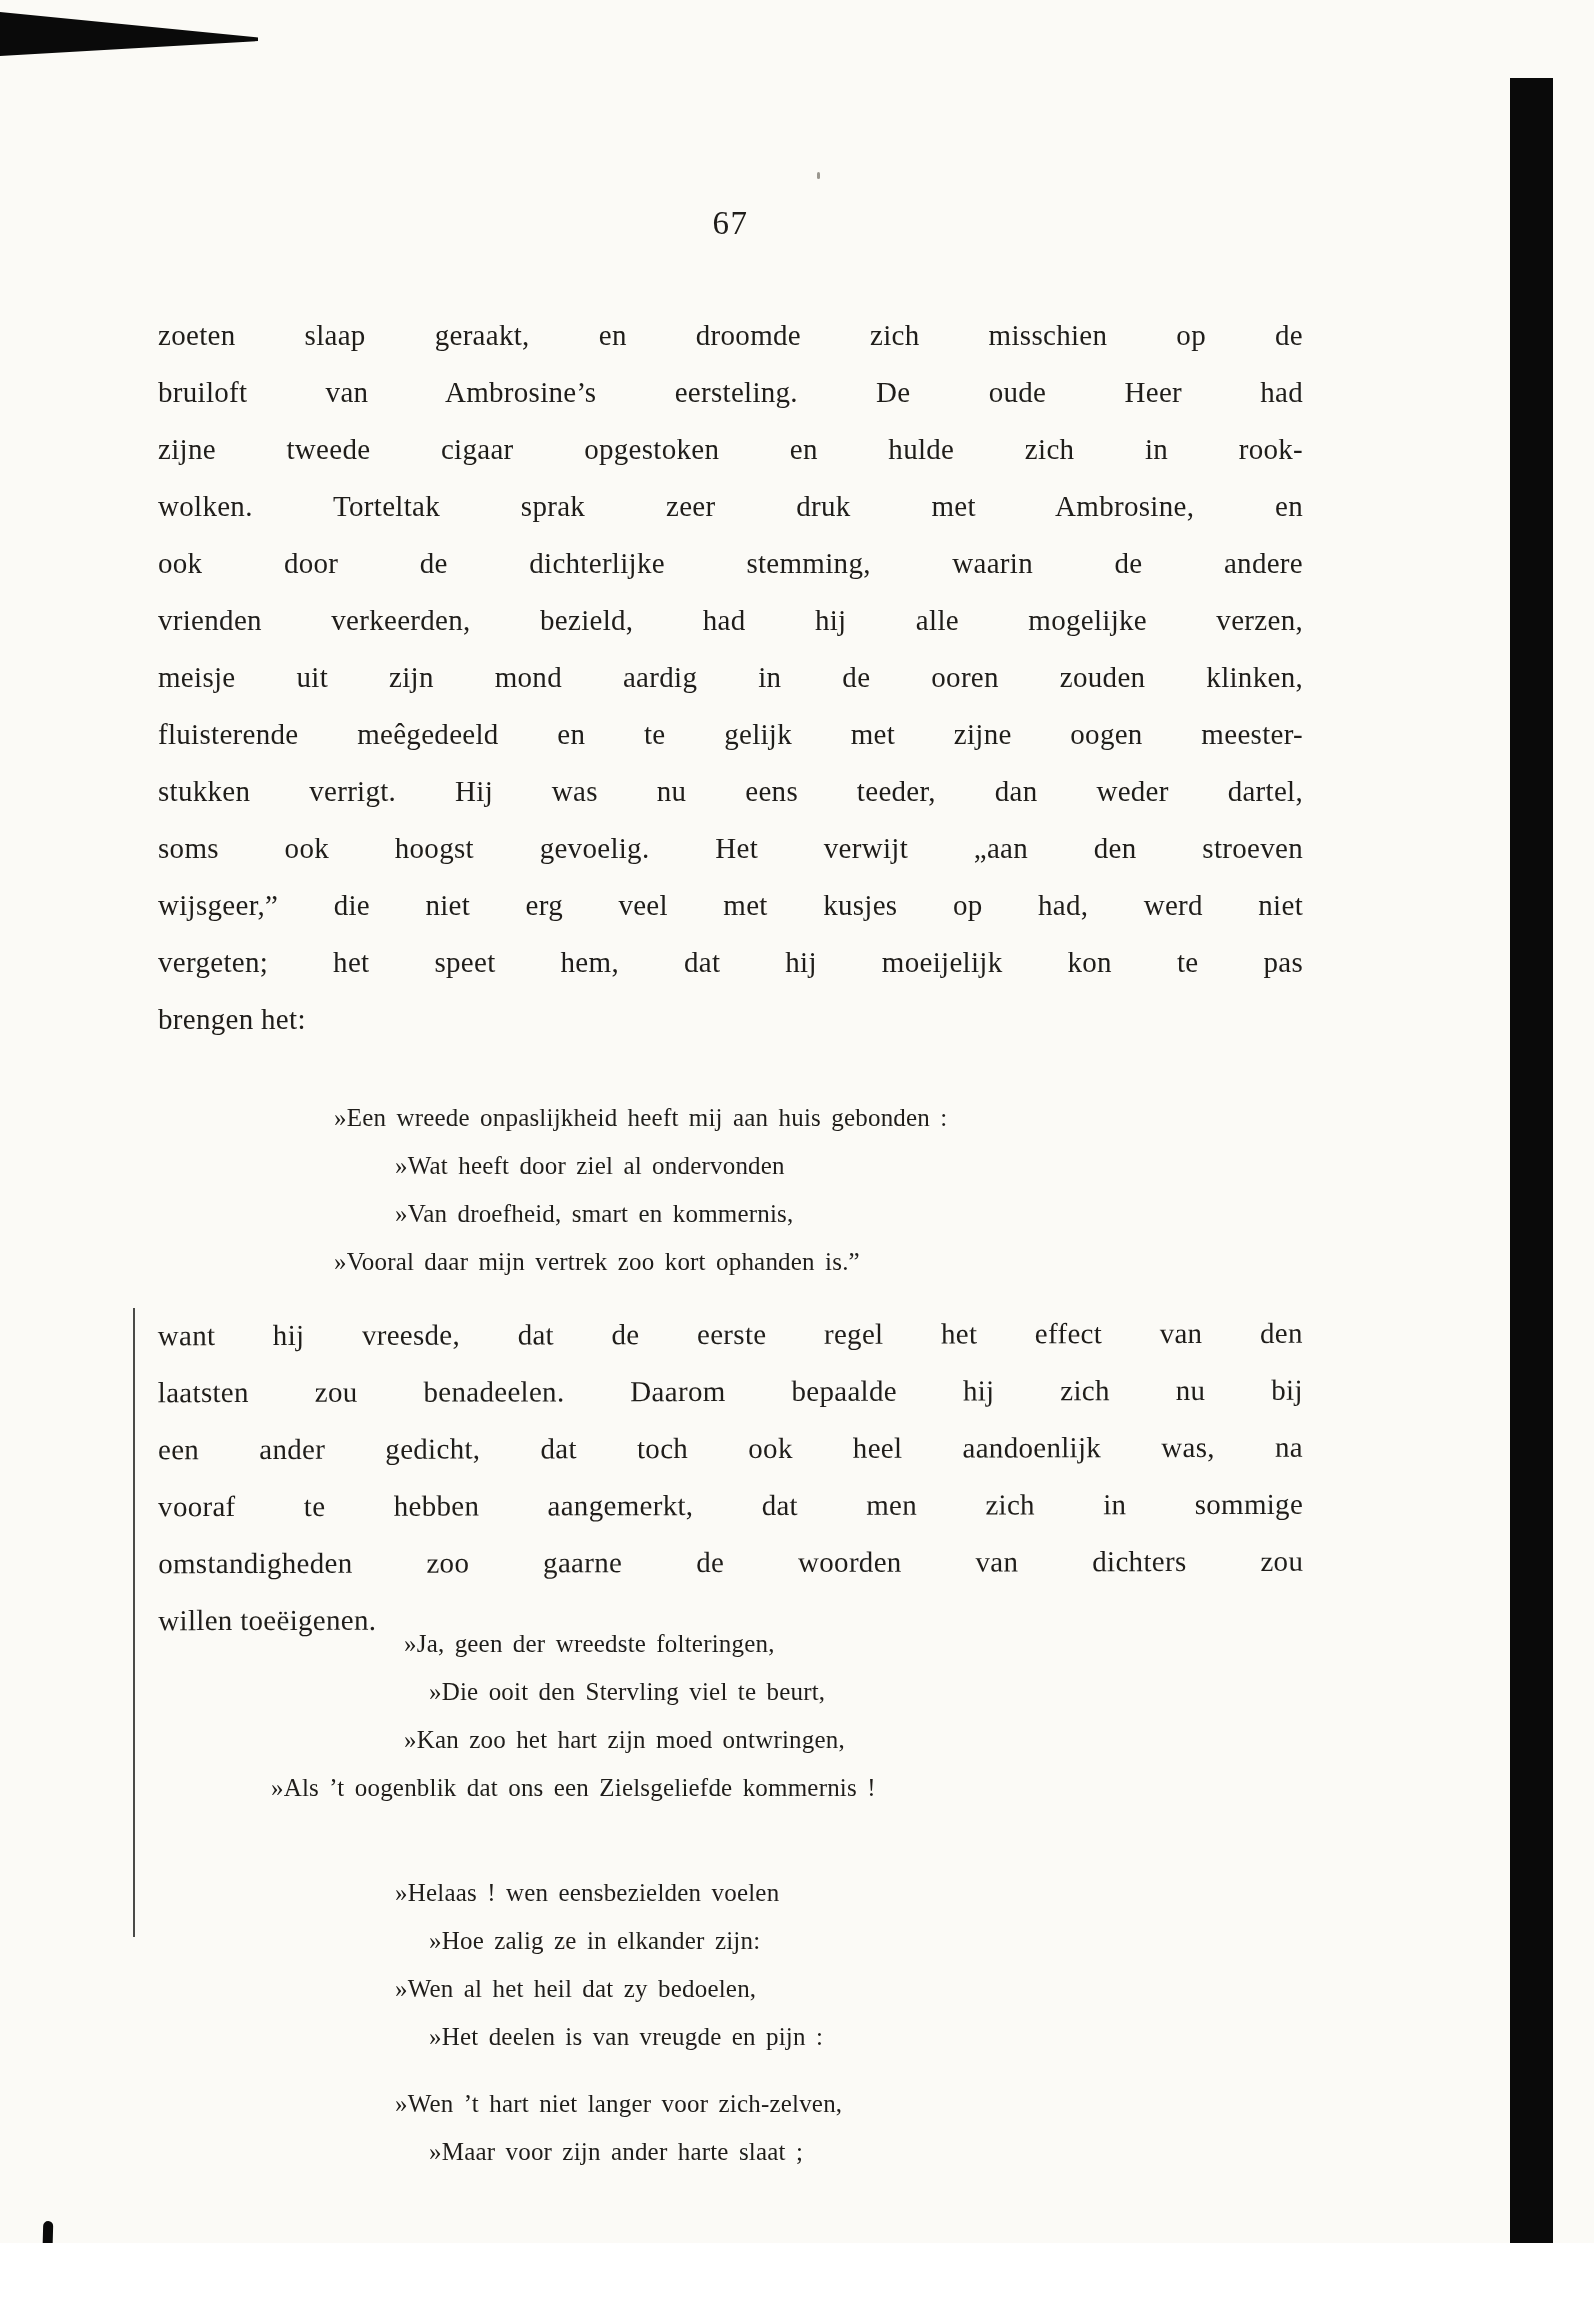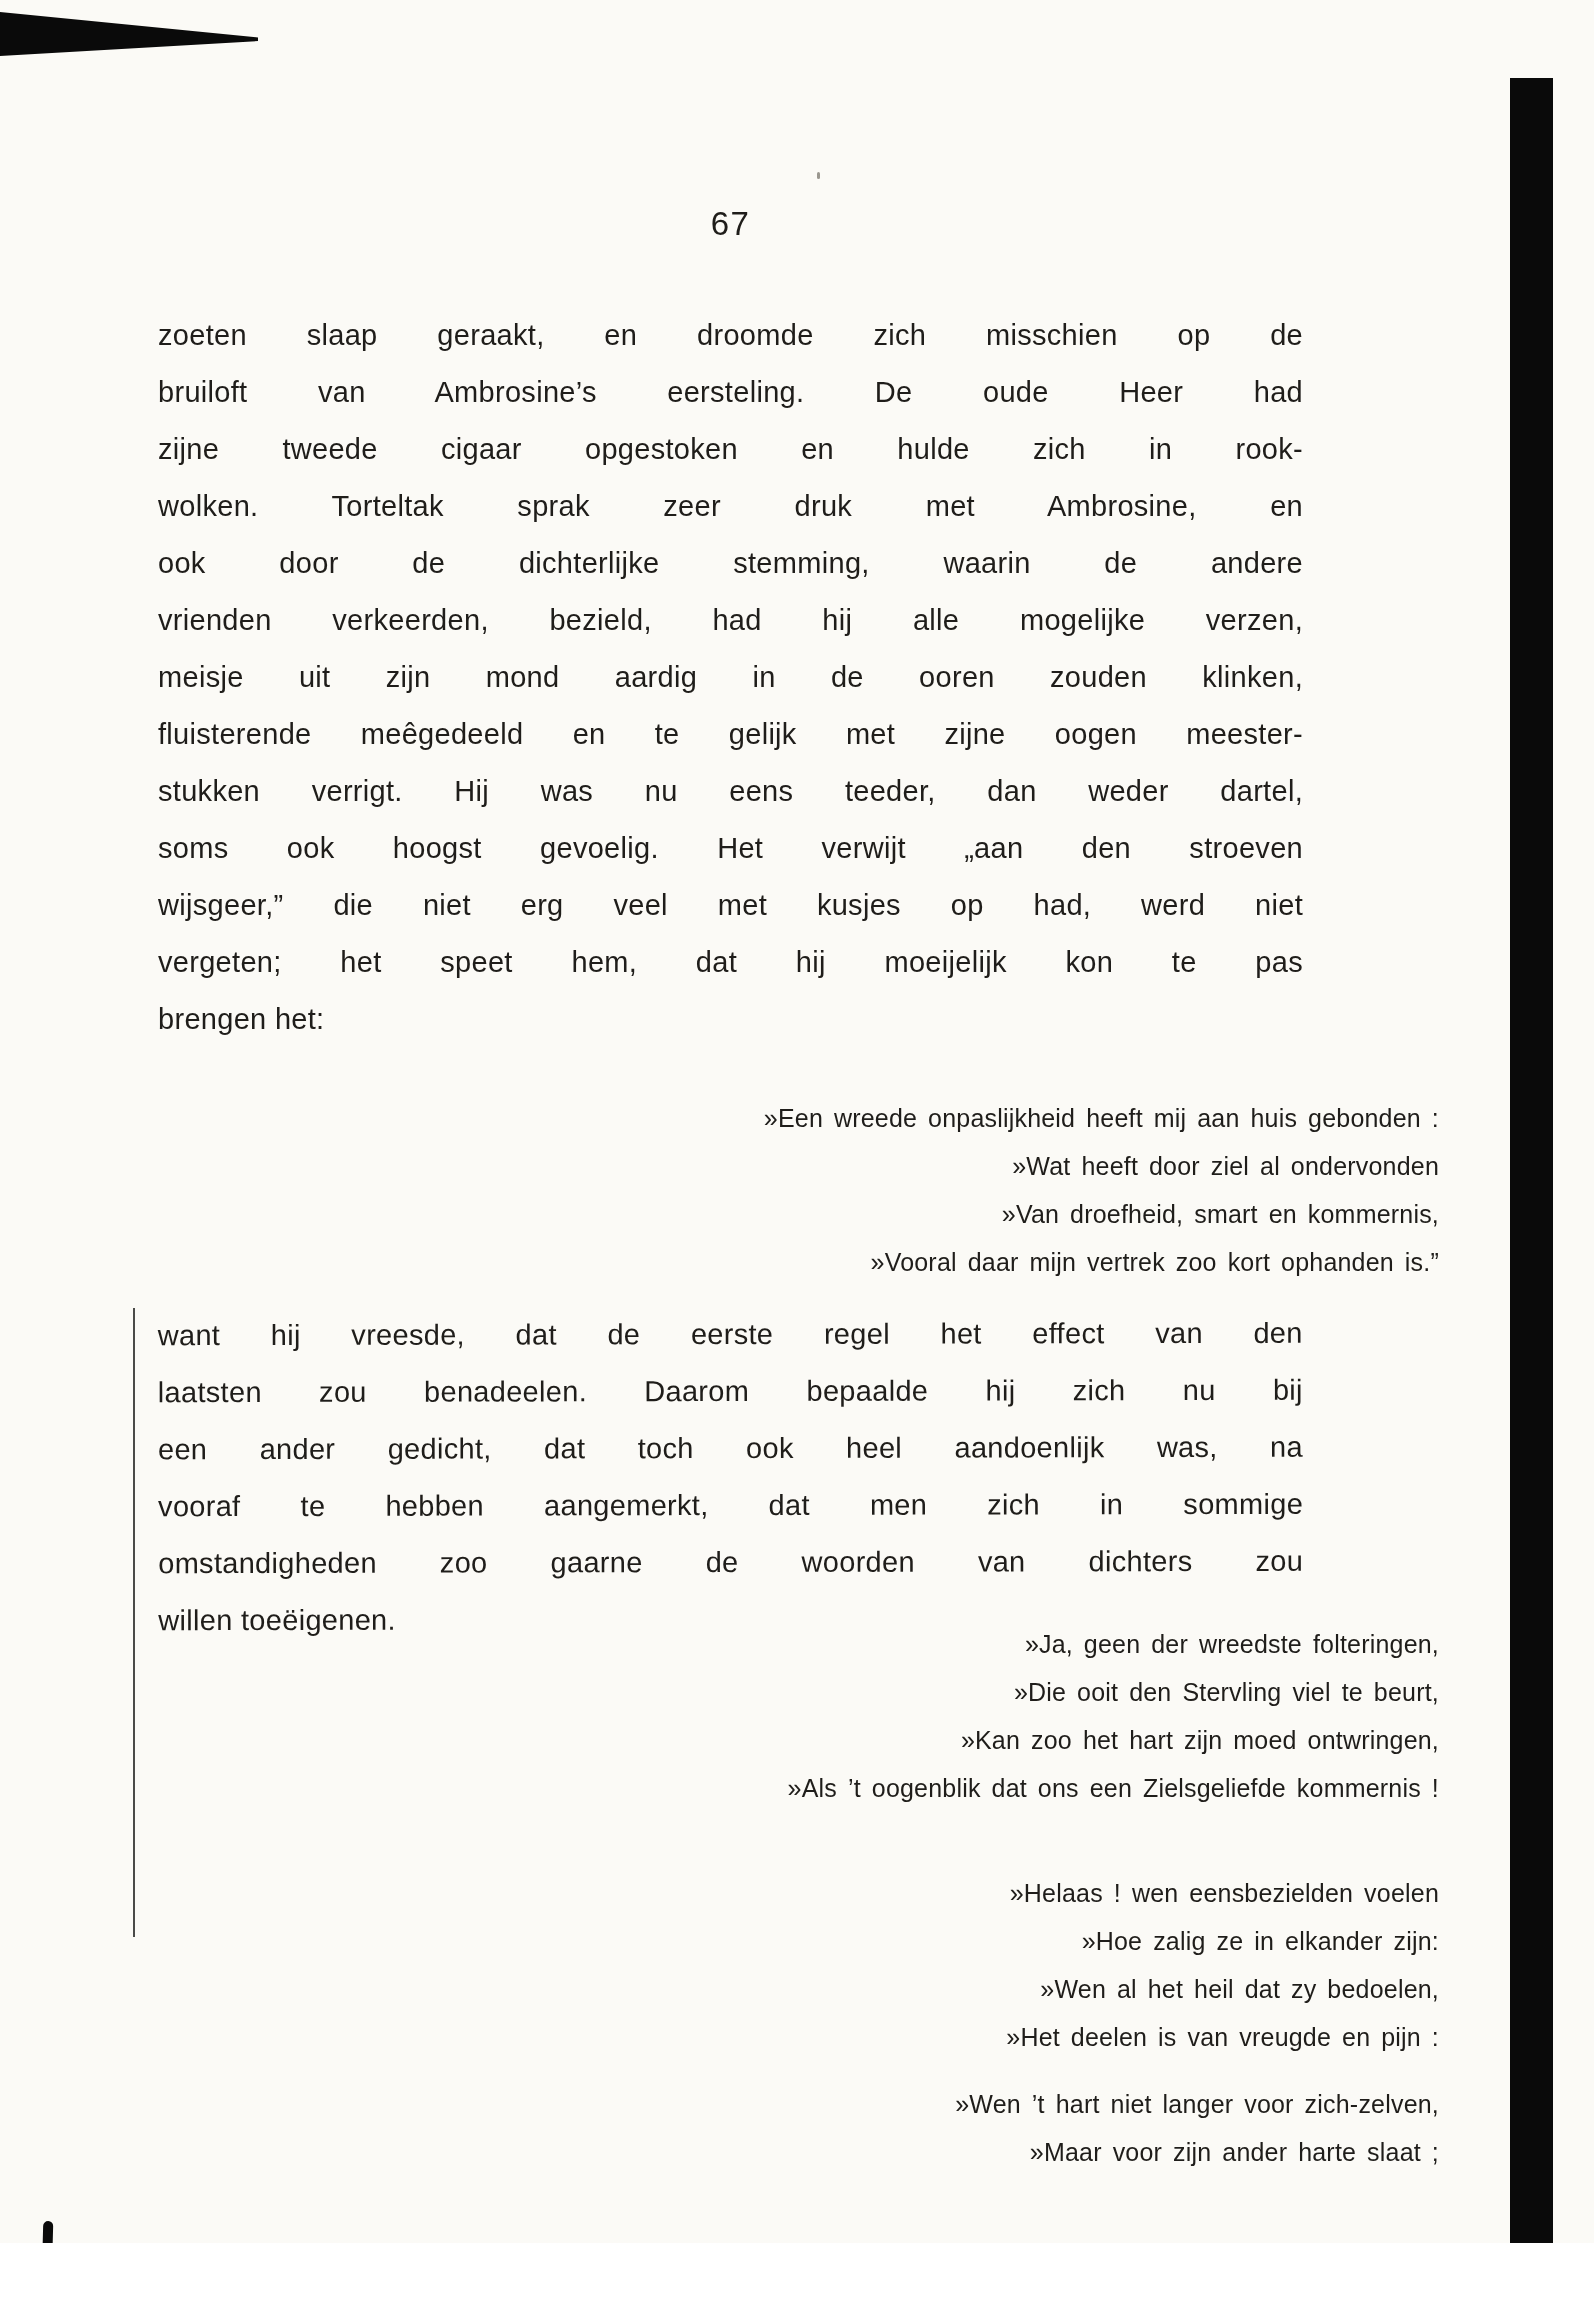--- a/index.html
+++ b/index.html
@@ -7,21 +7,21 @@
   html, body {
     background: #ffffff;
   }
 
   .page {
     position: relative;
     width: 1594px;
     height: 2243px;
     background: var(--paper, #fbfaf6);
     overflow: hidden;
-    font-family: Liberation Sans, sans-serif;
+    font-family: Liberation Serif, serif;
     color: var(--ink, #1f1d1a);
   }
 
   
 
   .pagenum {
     position: absolute;
     top: 205px;
     left: 158px;
     width: 1145px;
@@ -55,21 +55,21 @@
   .verse {
     position: absolute;
     left: 158px;
     width: 1281px;
     font-size: 25px;
     line-height: 48px;
     letter-spacing: 0.2px;
     word-spacing: 3.8px;
   }
 
-  .verse .vl { white-space: nowrap; text-align: right; }
+  .verse .vl { white-space: nowrap; }
 
   #verse1 { top: 1094px; }
   #verse2 { top: 1620px; }
   #verse3 { top: 1869px; }
   #verse4 { top: 2080px; }
 
   .ind-150 { padding-left: 113px; }
   .ind-234 { padding-left: 176px; }
   .ind-314 { padding-left: 237px; }
   .ind-326 { padding-left: 246px; }

